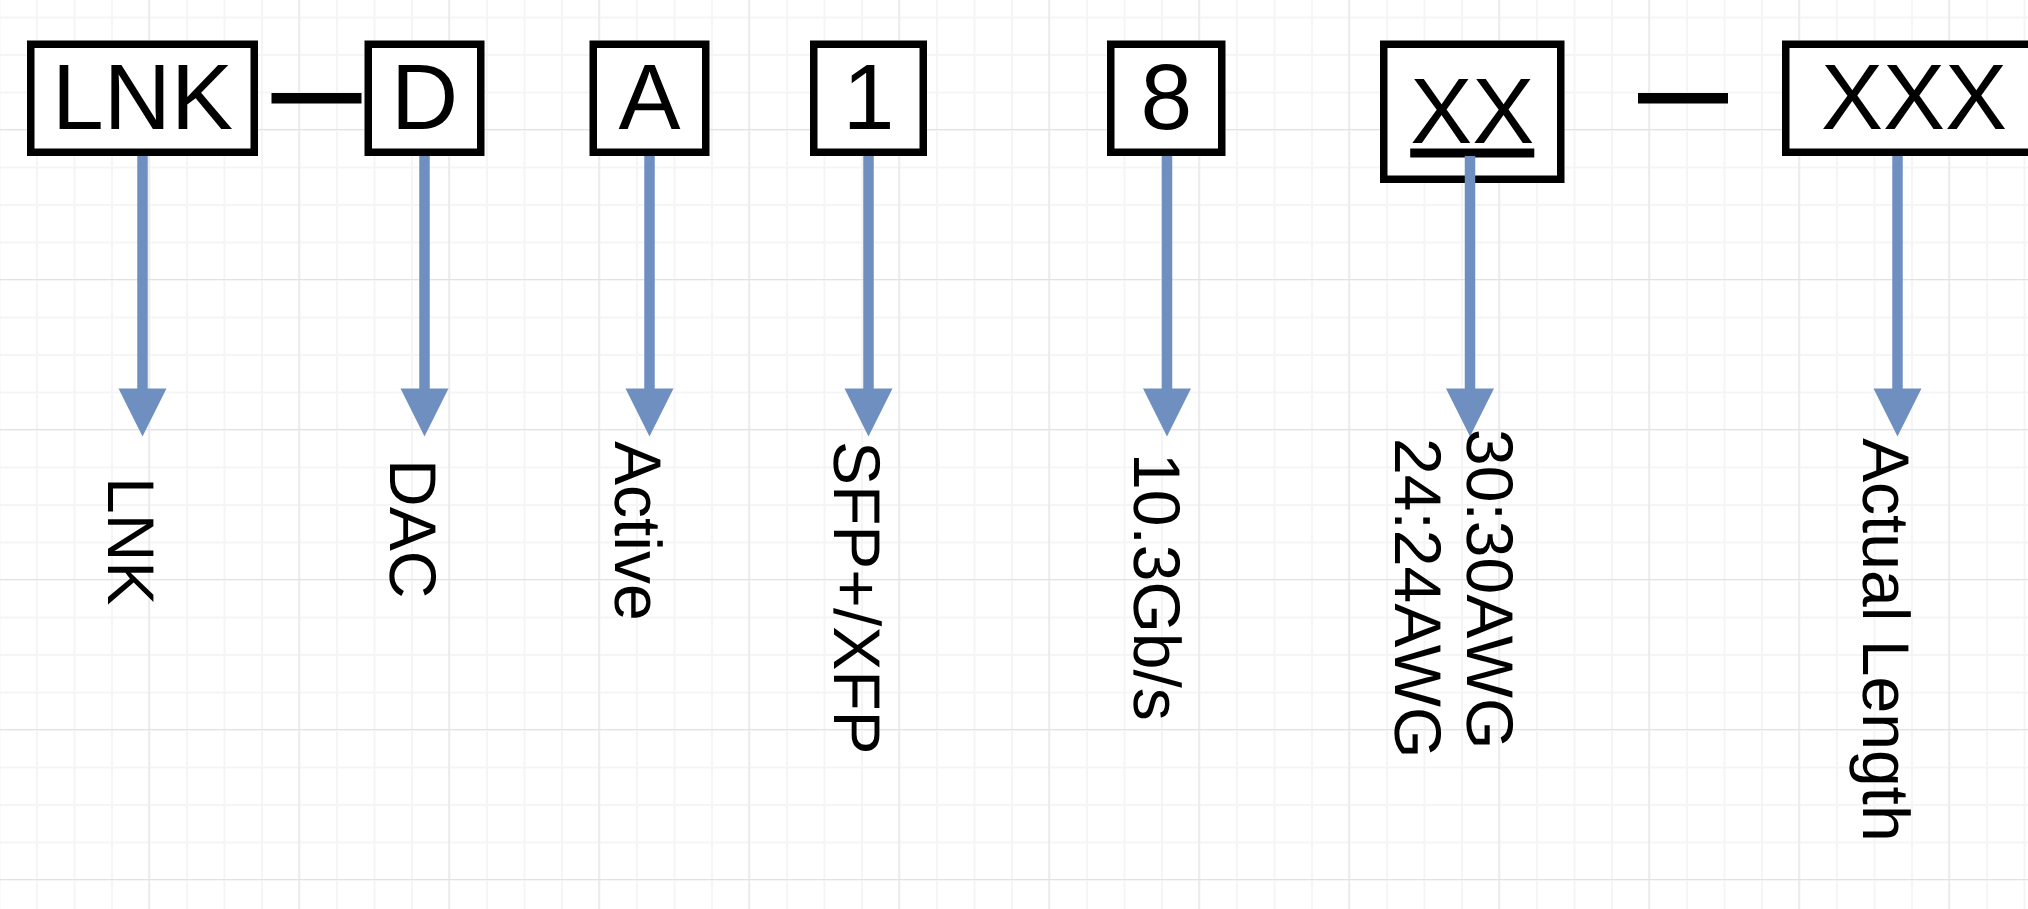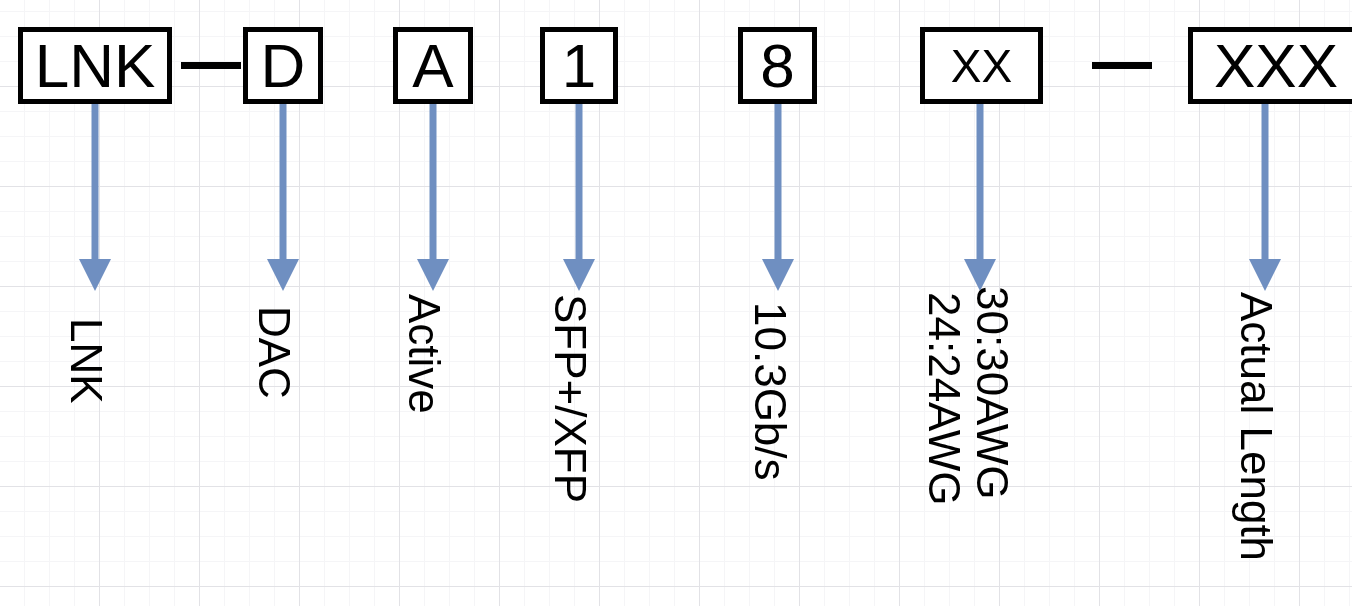--- a/index.html
+++ b/index.html
@@ -82,21 +82,21 @@
   <div class="code-box" style="left:18px; top:27px; width:154px; height:77px; font-size:62px;">LNK</div>
 
   <div class="code-box" style="left:243px; top:27px; width:80px; height:77px; font-size:62px;">D</div>
 
   <div class="code-box" style="left:393px; top:27px; width:80px; height:77px; font-size:62px;">A</div>
 
   <div class="code-box" style="left:540px; top:27px; width:78px; height:77px; font-size:62px;">1</div>
 
   <div class="code-box" style="left:738px; top:27px; width:79px; height:77px; font-size:62px;">8</div>
 
-  <div class="code-box" style="left:920px; top:27px; width:123px; height:77px; font-size:46px;">XX</div>
+  <div class="code-box" style="left:920px; top:27px; width:123px; height:95px; font-size:62px;text-decoration:underline;">XX</div>
 
   <div class="code-box" style="left:1188px; top:27px; width:176px; height:77px; font-size:62px;">XXX</div>
 
   <div class="dash" style="left:181px; top:62px; width:60px;"></div>
 
   <div class="dash" style="left:1092px; top:62px; width:60px;"></div>
 
   <svg class="arrow" style="left:75px; top:104px;" width="40" height="190" viewBox="0 0 40 190">
     <line x1="20" y1="0" x2="20" y2="170" stroke="#6f8fc1" stroke-width="7"></line>
     <polygon points="20,187 4,155 36,155" fill="#6f8fc1"></polygon>

